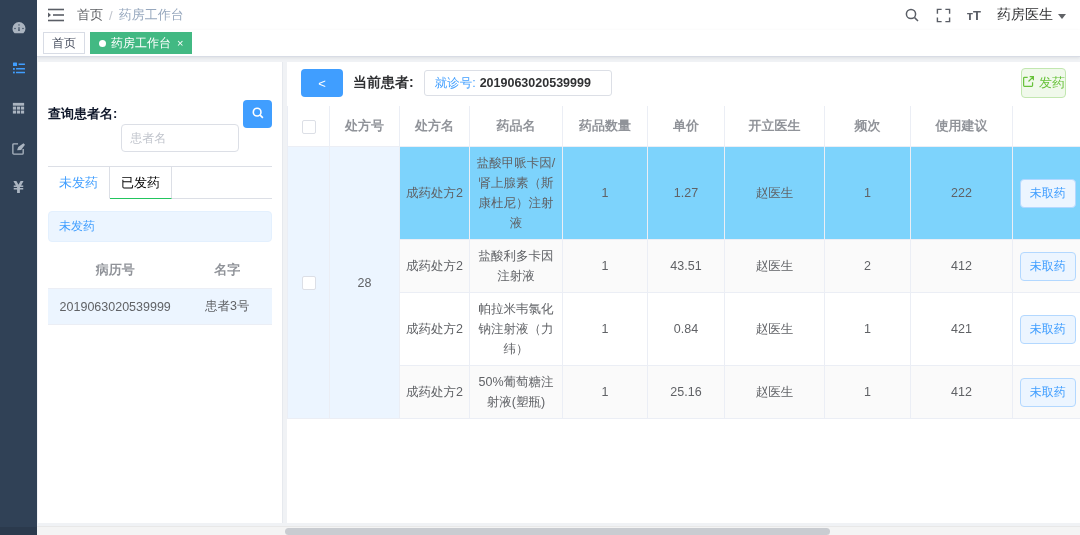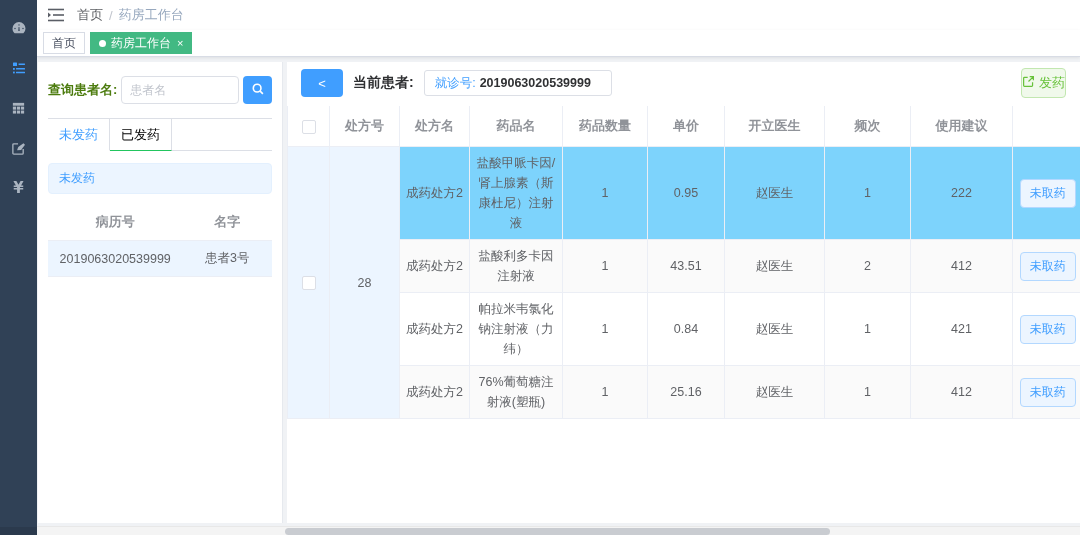--- a/index.html
+++ b/index.html
@@ -43,23 +43,23 @@
   .tag .close-x { margin-left:6px; font-size:11px; line-height:1; }
 
   
   .content { flex:1; display:flex; gap:4px; padding:5px 0 0 1px; min-height:0; }
   .card { background:#fff; }
 
   
   .left-panel { width:245px; flex:none; display:flex; flex-direction:column; padding:14px 10px 0 10px;
     border-right:1px solid #e6e9ee; height:461px; }
   .query-row { display:flex; align-items:center; gap:4px; }
-  .query-label { font-weight:bold; color:#4d7c0f; font-size:13px; white-space:nowrap; }
+  .query-label { font-weight:bold; color:#0f172a; font-size:13px; white-space:nowrap; }
   .query-input { width:118px; height:28px; border:1px solid #dcdfe6; border-radius:4px;
-    padding:0 8px; font-size:12px; color:#606266; outline:none; }
+    padding:0 8px; font-size:12px; color:#606266; outline:none;margin-top:48px; }
   .query-input::placeholder { color:#c0c4cc; }
   .search-btn { width:30px; height:28px; background:#409EFF; border:none; border-radius:4px;
     display:flex; align-items:center; justify-content:center; cursor:pointer; }
 
   .lp-tabs { display:flex; margin-top:14px; border-top:1px solid #dcdfe6; position:relative; }
   .lp-tab { width:62px; height:32px; display:flex; align-items:center; justify-content:center;
     font-size:13px; color:#000000; cursor:pointer; border-right:1px solid #dcdfe6;
     border-bottom:1px solid #22c55e; background:#fff; }
   .lp-tab.active { color:#409EFF; border-bottom:1px solid transparent; }
   .lp-tabs .tab-rest { flex:1; border-bottom:1px solid #dcdfe6; }
@@ -190,20 +190,40 @@
               <line x1="1" y1="13.5" x2="17" y2="13.5"></line>
               <path d="M1 5.5l3 2.5-3 2.5z" fill="#5a5e66" stroke="none"></path>
             </g>
           </svg>
       </span>
       <nav class="breadcrumb">
         <span class="bc-home">首页</span>
         <span class="bc-sep">/</span>
         <span class="bc-cur">药房工作台</span>
       </nav>
+      <div class="navbar-right">
+        <span class="nav-icon">
+          <svg width="16" height="16" viewBox="0 0 16 16">
+              <circle cx="7" cy="7" r="4.6" fill="none" stroke="#5a5e66" stroke-width="1.5"></circle>
+              <line x1="10.6" y1="10.6" x2="14" y2="14" stroke="#5a5e66" stroke-width="1.5"></line>
+            </svg>
+        </span>
+        <span class="nav-icon">
+          <svg width="15" height="15" viewBox="0 0 16 16">
+              <g stroke="#5a5e66" stroke-width="1.5" fill="none">
+                <path d="M6 1.5H1.5V6M10 1.5h4.5V6M6 14.5H1.5V10M10 14.5h4.5V10"></path>
+              </g>
+            </svg>
+        </span>
+        <span class="nav-icon font-size-icon">тT</span>
+        <span class="user-drop">
+          <span>药房医生</span>
+          <span class="caret"></span>
+        </span>
+      </div>
     </header>
 
     <div class="tags-bar">
       <span class="tag">
         <span>首页</span>
       </span>
       <span class="tag active">
         <span class="dot"></span>
         <span>药房工作台</span>
         <span class="close-x">×</span>
@@ -302,21 +322,21 @@
                 <th></th>
               </tr>
             </thead>
             <tbody>
               <tr class="r1">
                 <td class="merged" rowspan="4"><span class="checkbox"></span></td>
                 <td class="merged" rowspan="4">28</td>
                 <td>成药处方2</td>
                 <td>盐酸甲哌卡因/肾上腺素（斯康杜尼）注射液</td>
                 <td>1</td>
-                <td>0.95</td>
+                <td>1.27</td>
                 <td>赵医生</td>
                 <td>1</td>
                 <td>222</td>
                 <td><button class="status-btn">未取药</button></td>
               </tr>
               <tr class="r2">
                 <td>成药处方2</td>
                 <td>盐酸利多卡因注射液</td>
                 <td>1</td>
                 <td>43.51</td>
@@ -330,21 +350,21 @@
                 <td>帕拉米韦氯化钠注射液（力纬）</td>
                 <td>1</td>
                 <td>0.84</td>
                 <td>赵医生</td>
                 <td>1</td>
                 <td>421</td>
                 <td><button class="status-btn">未取药</button></td>
               </tr>
               <tr class="r4">
                 <td>成药处方2</td>
-                <td>76%葡萄糖注射液(塑瓶)</td>
+                <td>50%葡萄糖注射液(塑瓶)</td>
                 <td>1</td>
                 <td>25.16</td>
                 <td>赵医生</td>
                 <td>1</td>
                 <td>412</td>
                 <td><button class="status-btn">未取药</button></td>
               </tr>
             </tbody>
           </table>
         </div>

